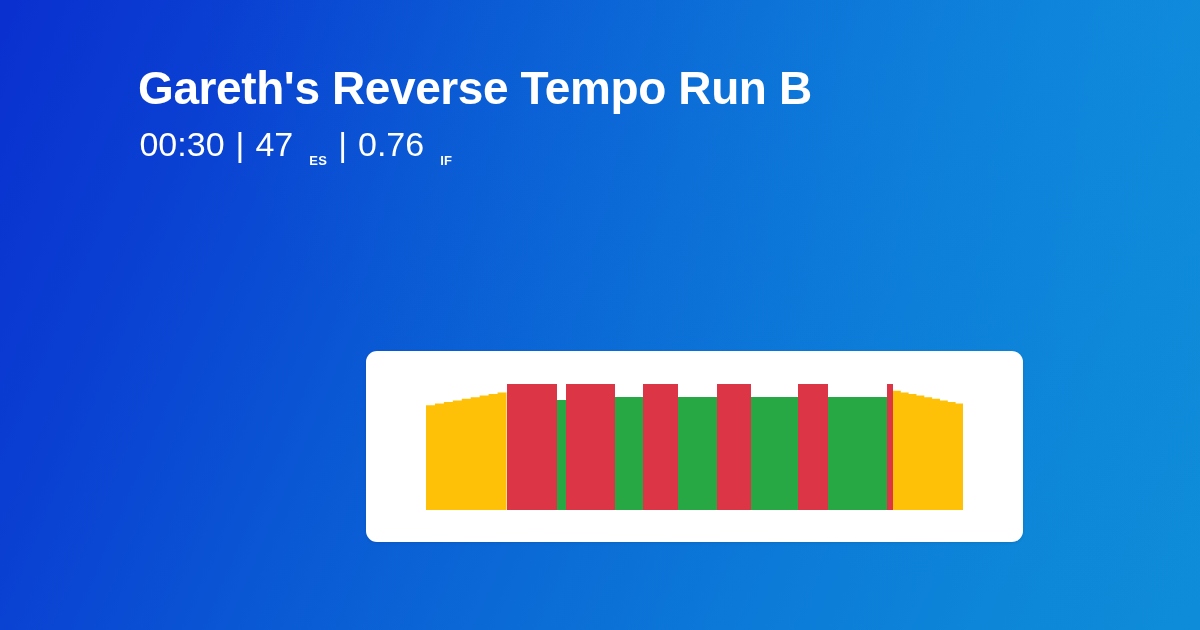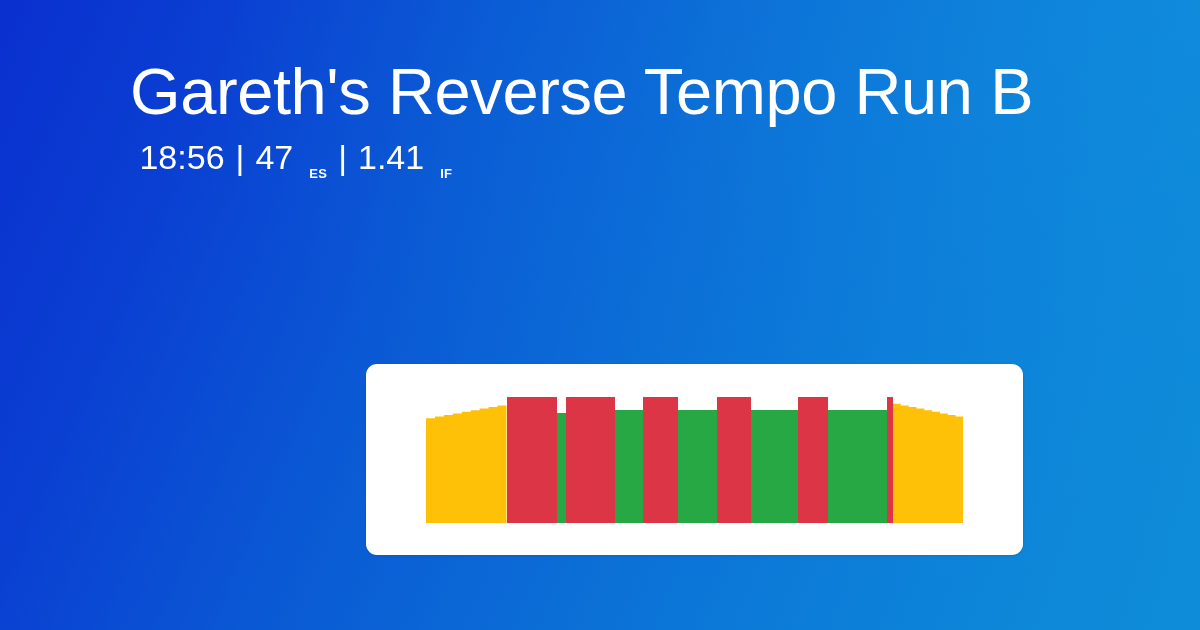--- a/index.html
+++ b/index.html
@@ -41,25 +41,25 @@
   #share-card > * { position: relative; z-index: 2; }
 
   
   .header {
     position: absolute;
     left: 130px;
     top: 52px;
     width: 960px;
   }
   .title {
-    margin: 0;
+    margin: 8px;
     color: #ffffff;
-    font-size: 65px;
+    font-size: 46px;
     line-height: 1.22;
-    font-weight: 400;
+    font-weight: 700;
     letter-spacing: -0.4px;
     white-space: nowrap;
   }
   .subtitle {
     margin: 6px 0 0 0;
     color: #ffffff;
     font-size: 34px;
     line-height: 1.2;
     font-weight: 400;
     white-space: nowrap;
@@ -122,26 +122,26 @@
 </head>
 <body>
 
 <div id="share-card">
 
   <div class="header">
     <h1 class="title">Gareth's Reverse Tempo Run B</h1>
 
     <div class="subtitle">
       <span>&nbsp;</span>
-      <span>18:56</span>
+      <span>00:30</span>
       <span class="sub-sep">|</span>
       <span class="metric-val">47</span>
         <span class="metric-unit">ES</span>
       <span class="sub-sep">|</span>
-      <span class="metric-val">1.41</span>
+      <span class="metric-val">0.76</span>
         <span class="metric-unit">IF</span>
     </div>
   </div>
 
   <div class="chart-card">
     <div class="chart-plot">
       <div class="bars" id="bars">
           <div class="bar" title="Warm up" style="width: 14.9915%;">
             <svg class="bar-ramp" viewBox="0 0 100 100" preserveAspectRatio="none">
               <polygon points="0,20 11.11111111111111,20 11.11111111111111,18.77777777777777 22.22222222222222,18.77777777777777 22.22222222222222,17.555555555555557 33.33333333333333,17.555555555555557 33.33333333333333,16.33333333333333 44.44444444444444,16.33333333333333 44.44444444444444,15.111111111111114 55.55555555555556,15.111111111111114 55.55555555555556,13.888888888888886 66.66666666666666,13.888888888888886 66.66666666666666,12.666666666666671 77.77777777777779,12.666666666666671 77.77777777777779,11.444444444444443 88.88888888888889,11.444444444444443 88.88888888888889,10.222222222222229 100,10.222222222222229 100,9 100,9 100,100 0,100" fill="#ffc107"></polygon>

